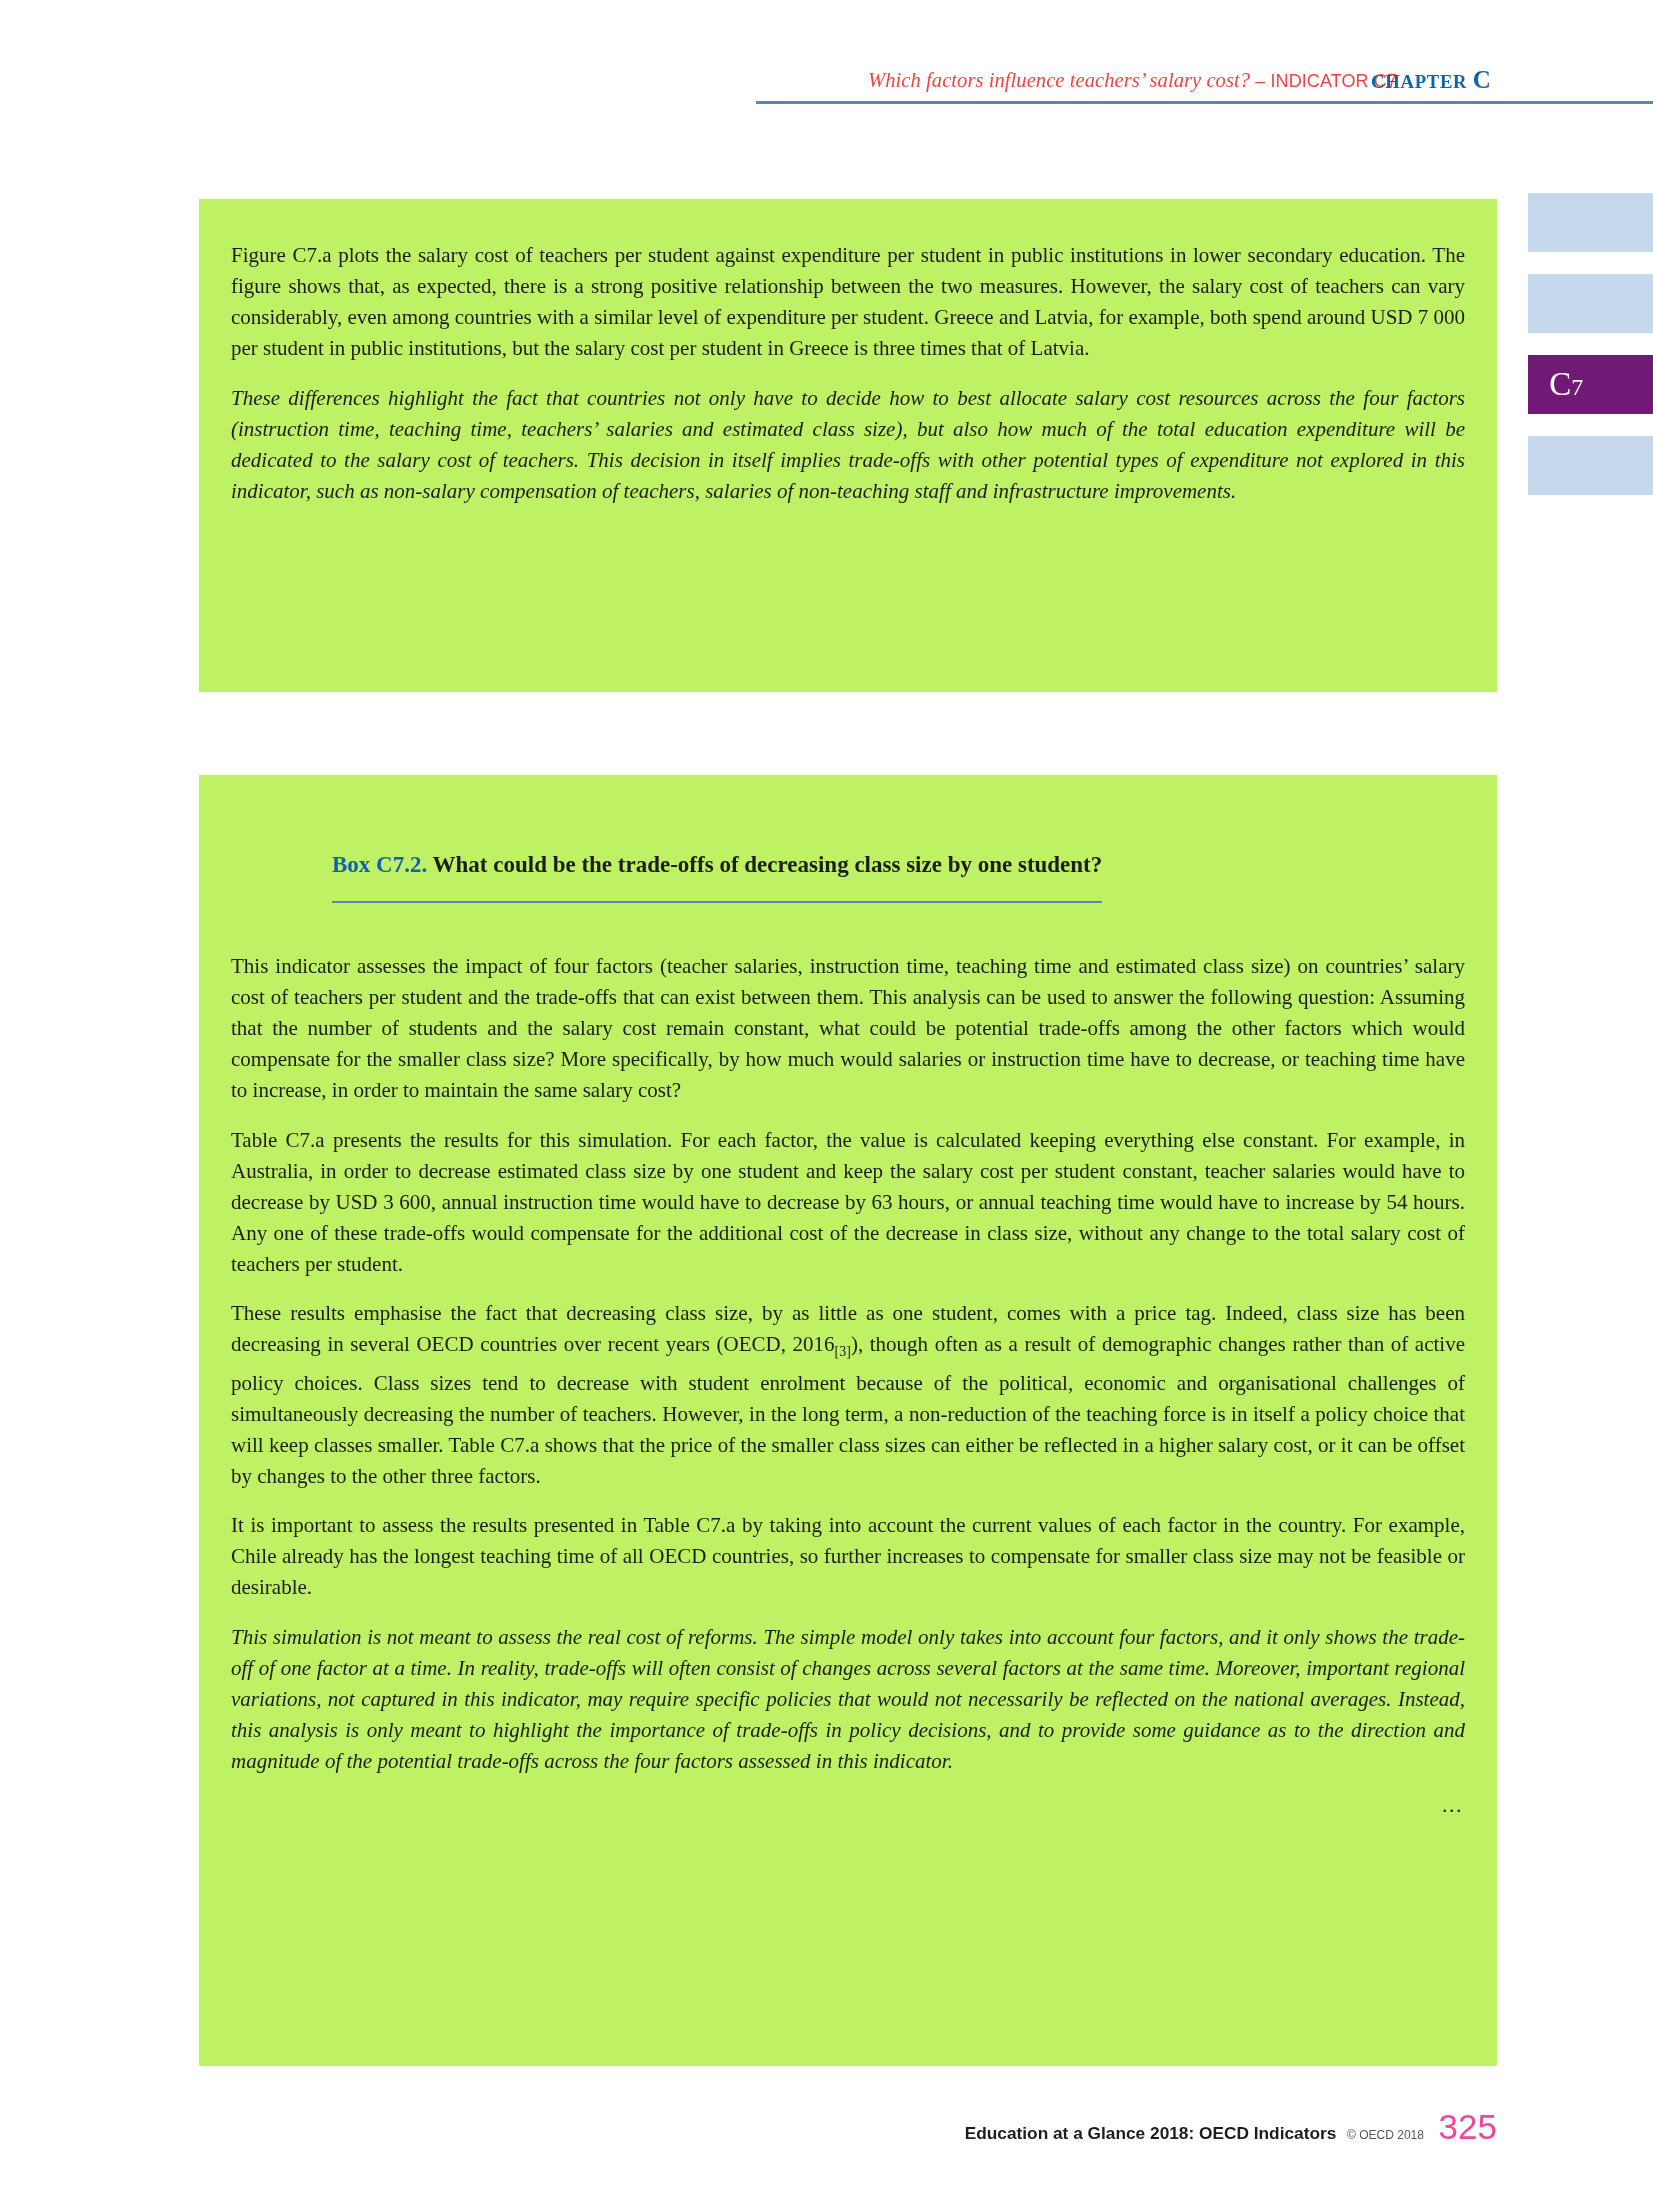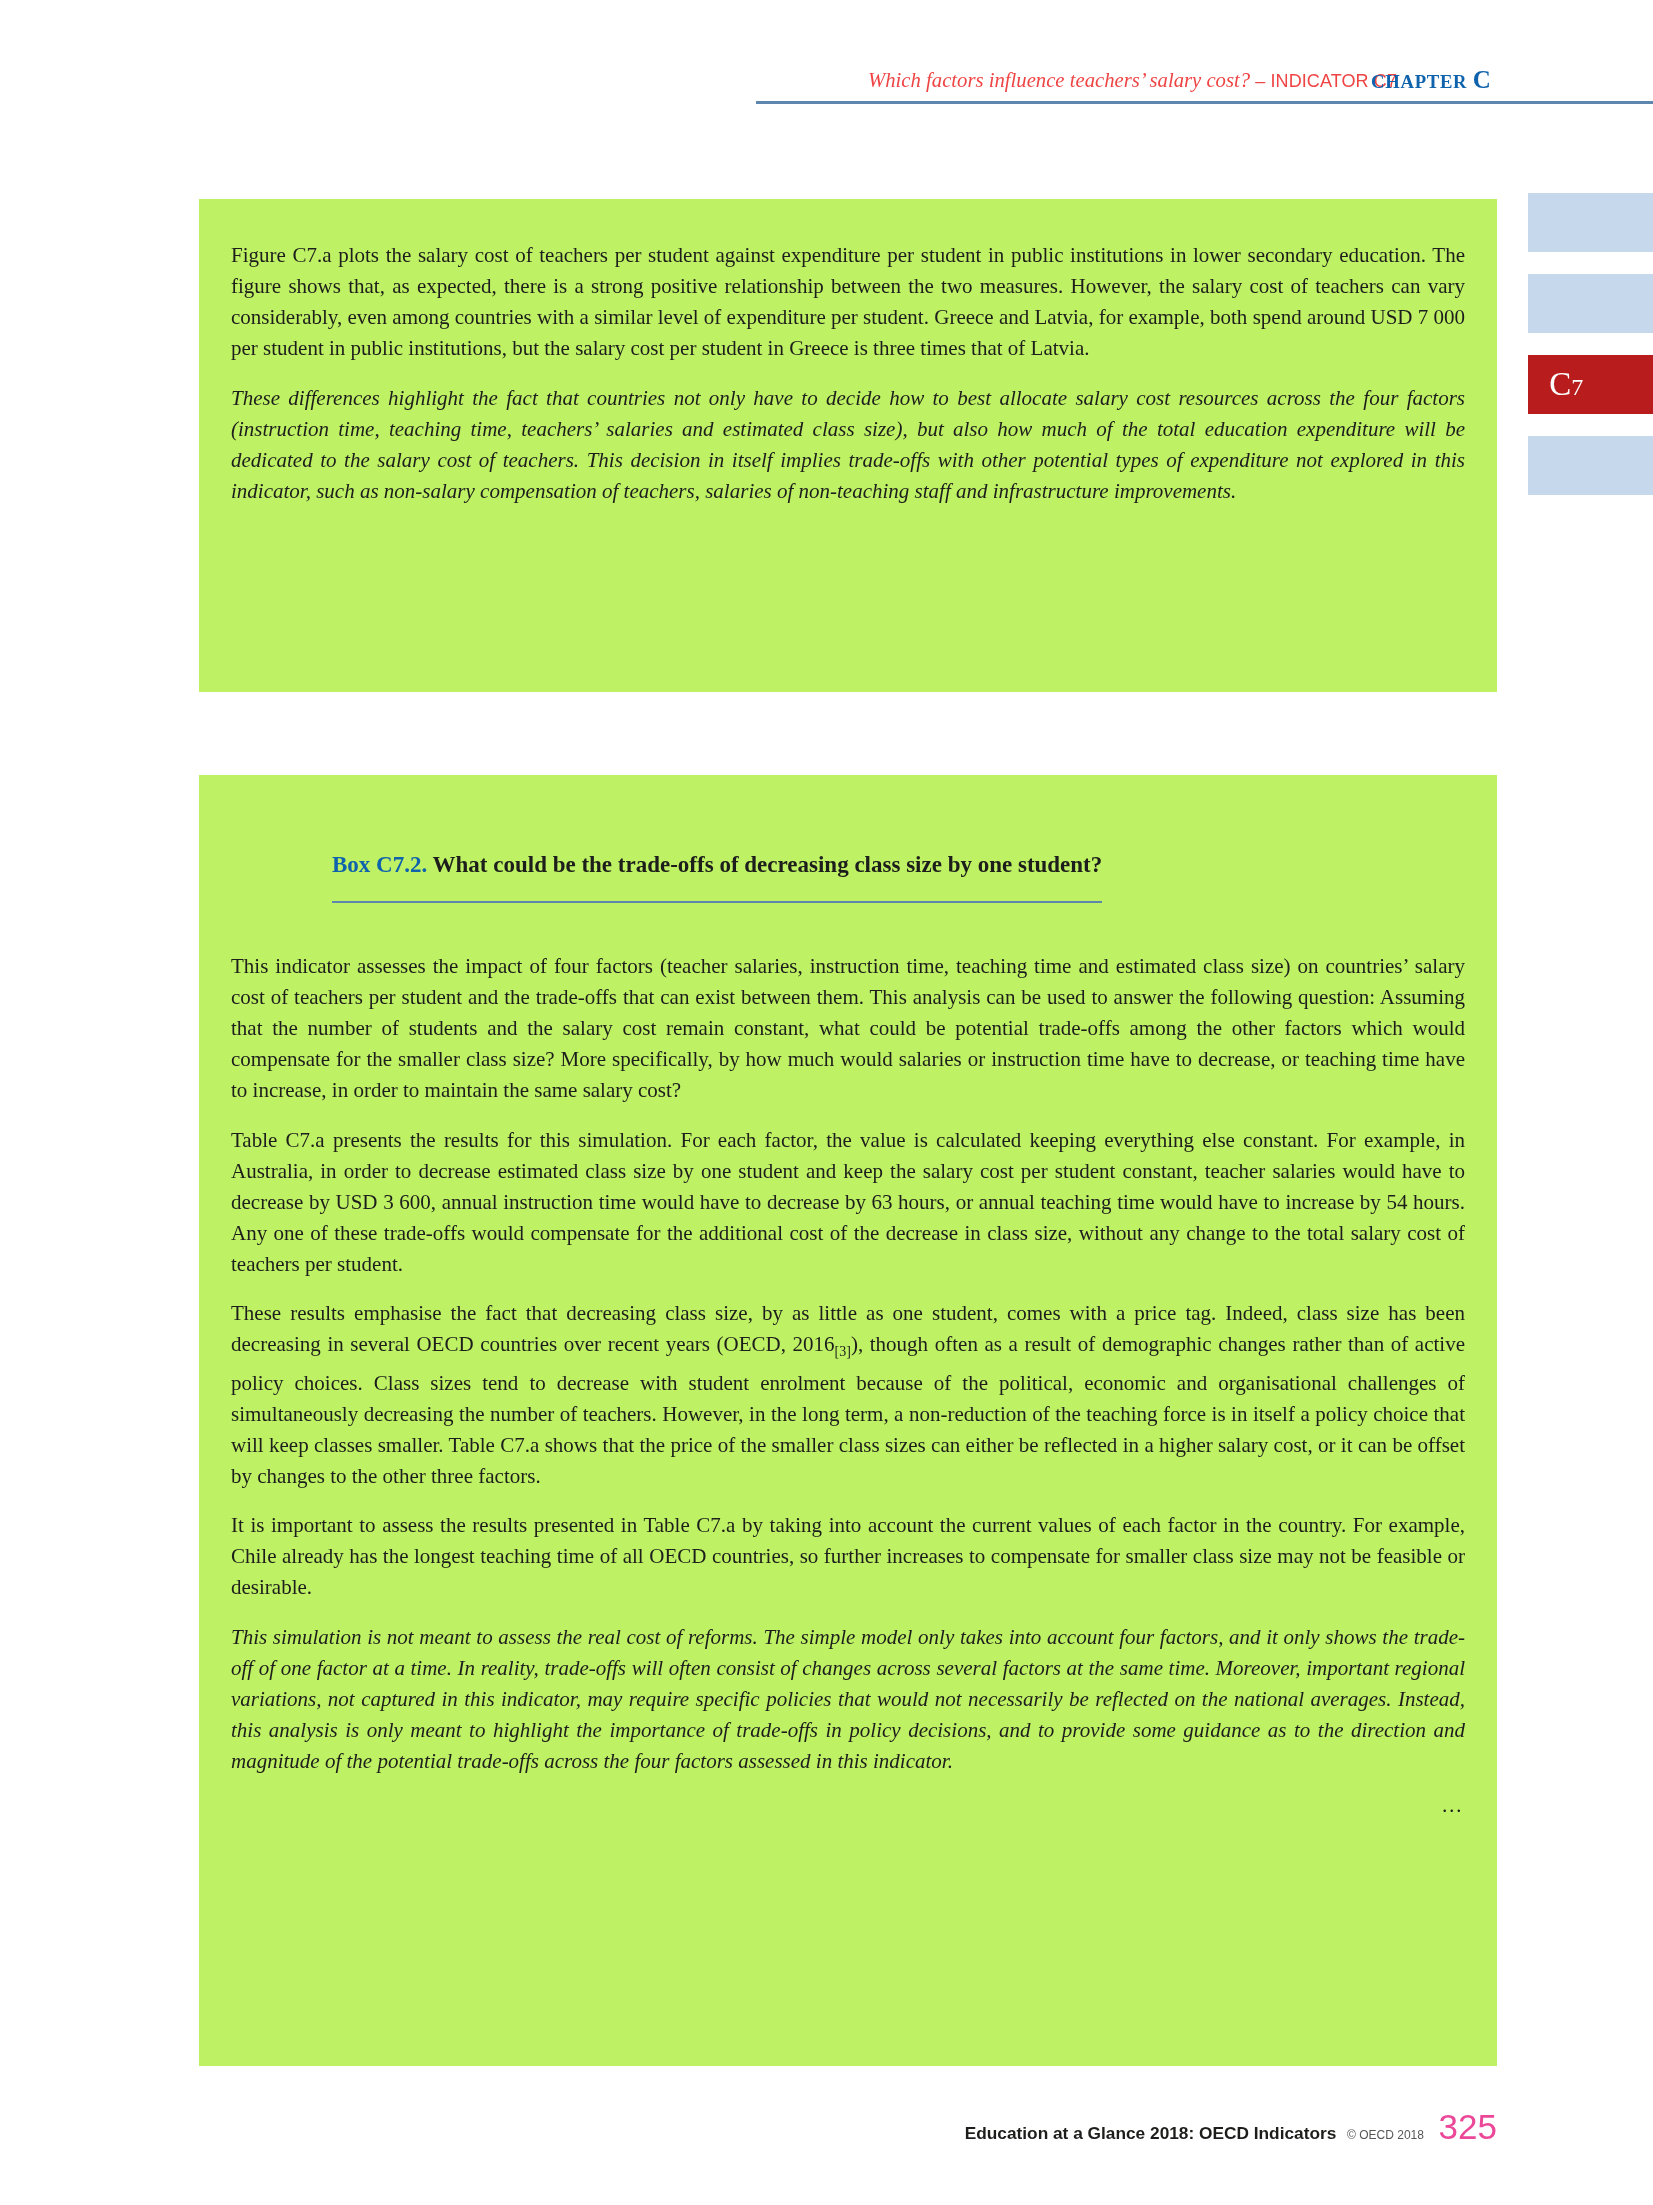--- a/index.html
+++ b/index.html
@@ -75,21 +75,21 @@
     width: 126px;
   }
   .tab {
     width: 126px;
     height: 59px;
     background: #c6d9ec;
     margin-bottom: 22px;
     position: relative;
   }
   .tab.active {
-    background: #b91c1c;
+    background: #701a75;
   }
   .tab-label {
     position: absolute;
     left: 21.3px;
     top: 50%;
     transform: translateY(-52%);
     color: #ffffff;
     font-family: "Liberation Serif", "DejaVu Serif", serif;
     font-size: 33px;
     line-height: 1;

